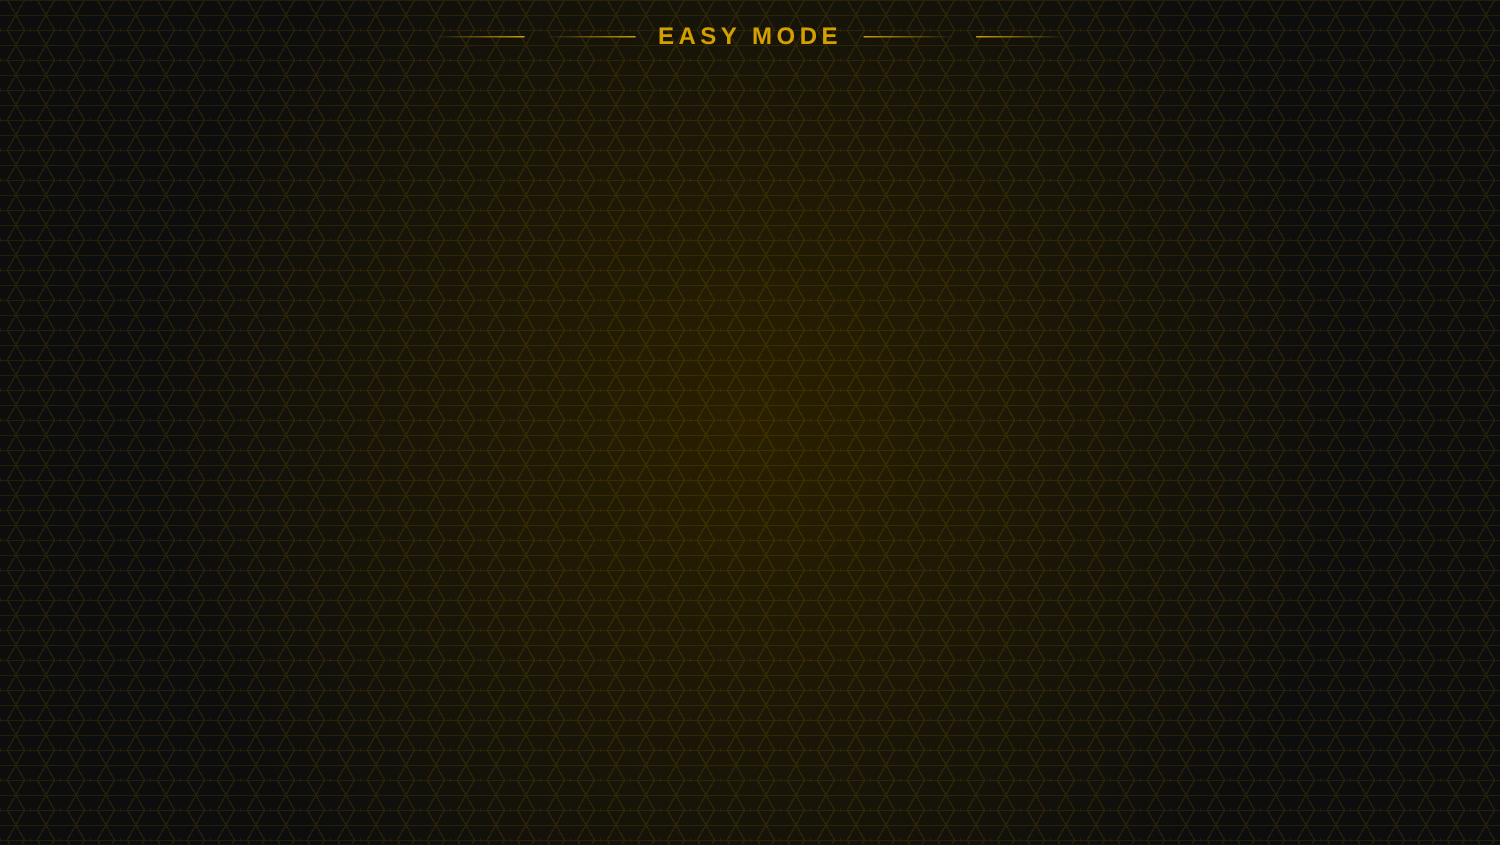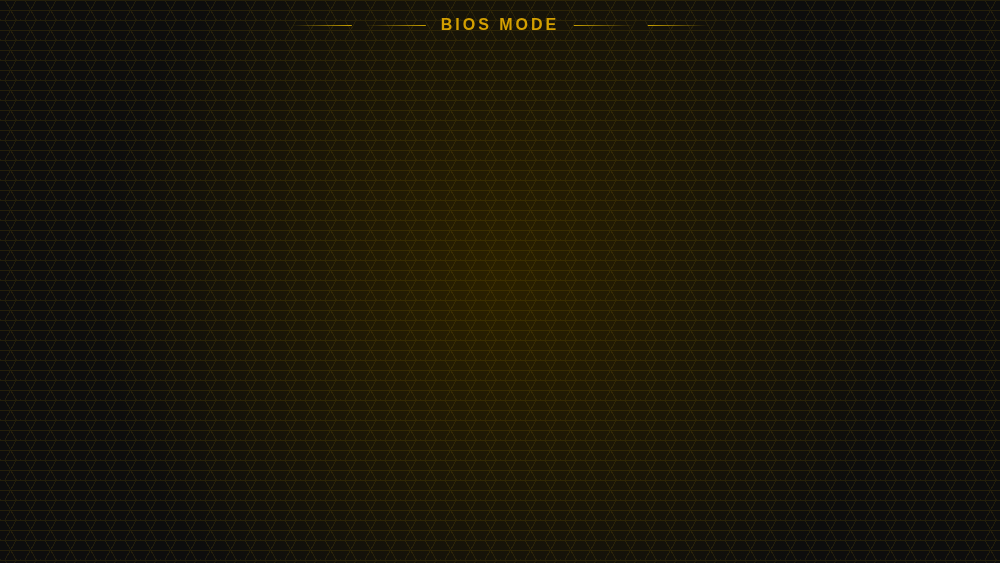--- a/index.html
+++ b/index.html
@@ -140,21 +140,21 @@
 <div class="hex-overlay"></div>
 
 <div class="full-layout">
 
   <div class="header">
     <div class="gigabyte-logo">
       <span style="font-size:22px;color:white;font-weight:bold;letter-spacing:1px;">GIGABYTE</span><span style="font-size:10px;vertical-align:super;color:white;">™</span>
     </div>
     <div class="easy-mode-title">
       <span style="display:inline-block;width:60px;height:1px;background:linear-gradient(90deg,transparent,#c8a000);vertical-align:middle;margin-right:10px;"></span>
-      <span class="easy-mode-text">BIOS MODE</span>
+      <span class="easy-mode-text">EASY MODE</span>
       <span style="display:inline-block;width:60px;height:1px;background:linear-gradient(90deg,#c8a000,transparent);vertical-align:middle;margin-left:10px;"></span>
     </div>
     <div class="header-right">
       <div>
         <span>08/02/2022</span>&nbsp;
         <span>Tuesday</span>
       </div>
       <div>
         <span class="header-time">01:59</span><span class="header-registered">®</span>
       </div>

